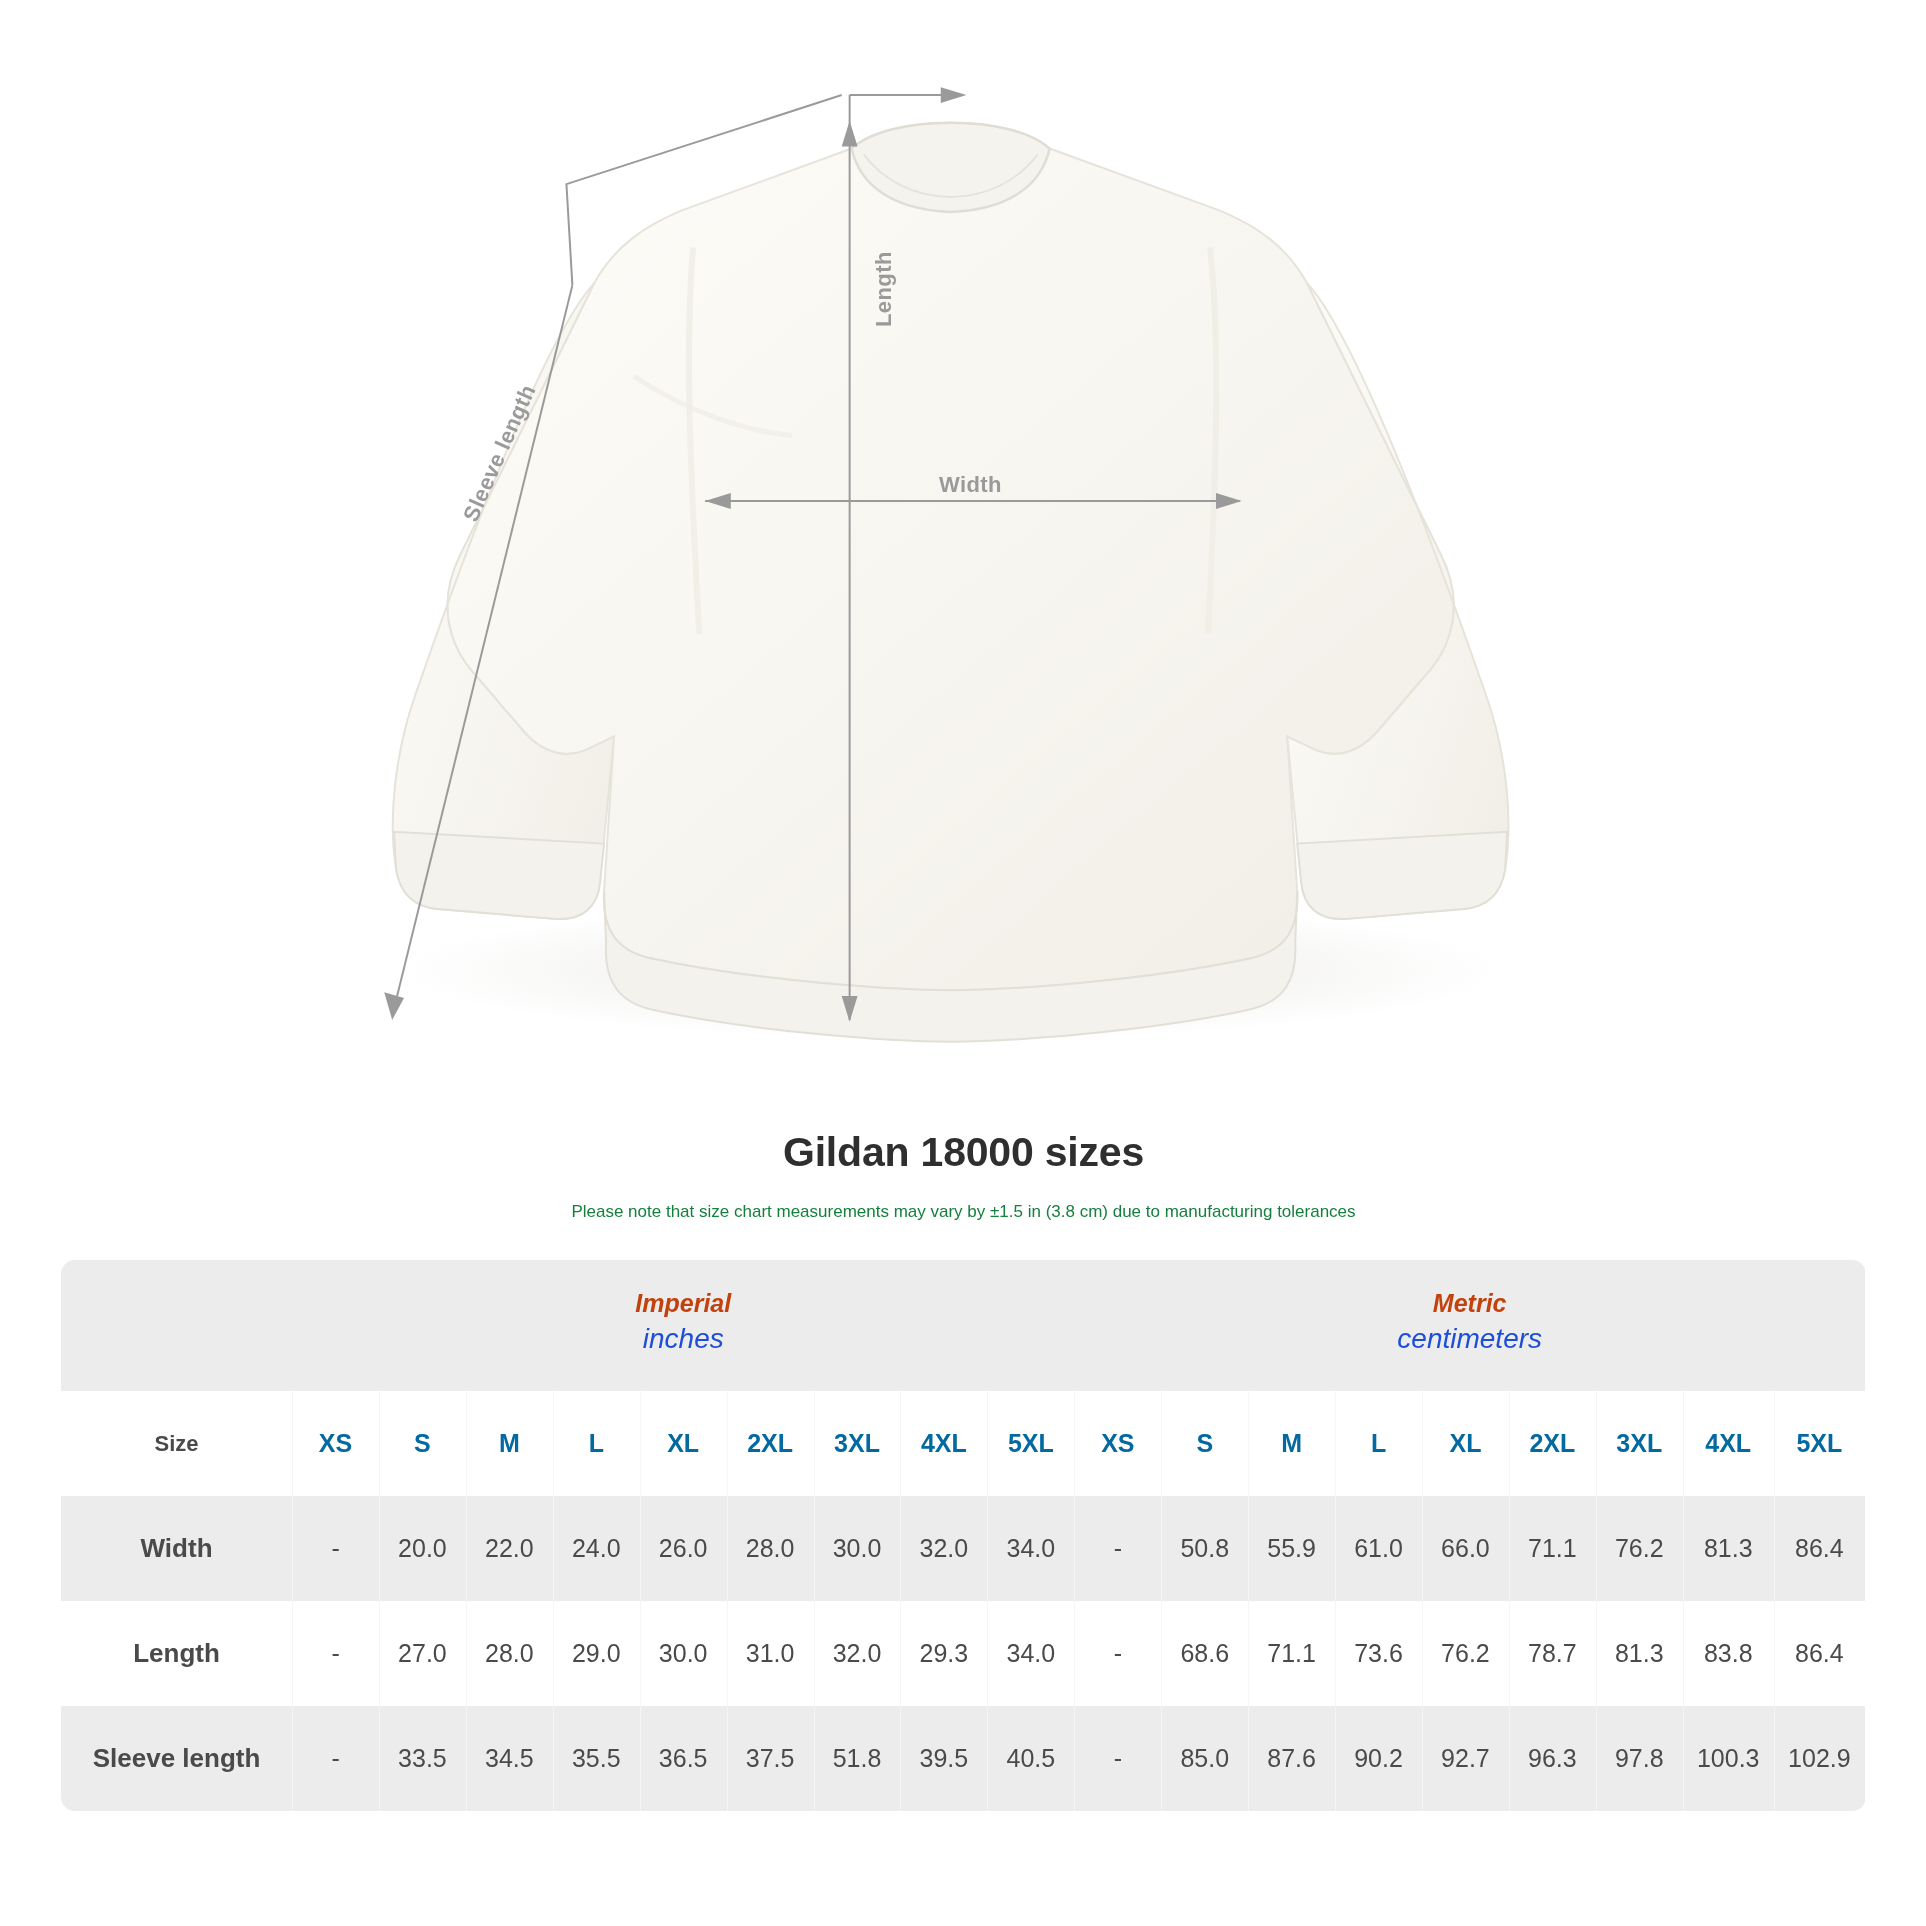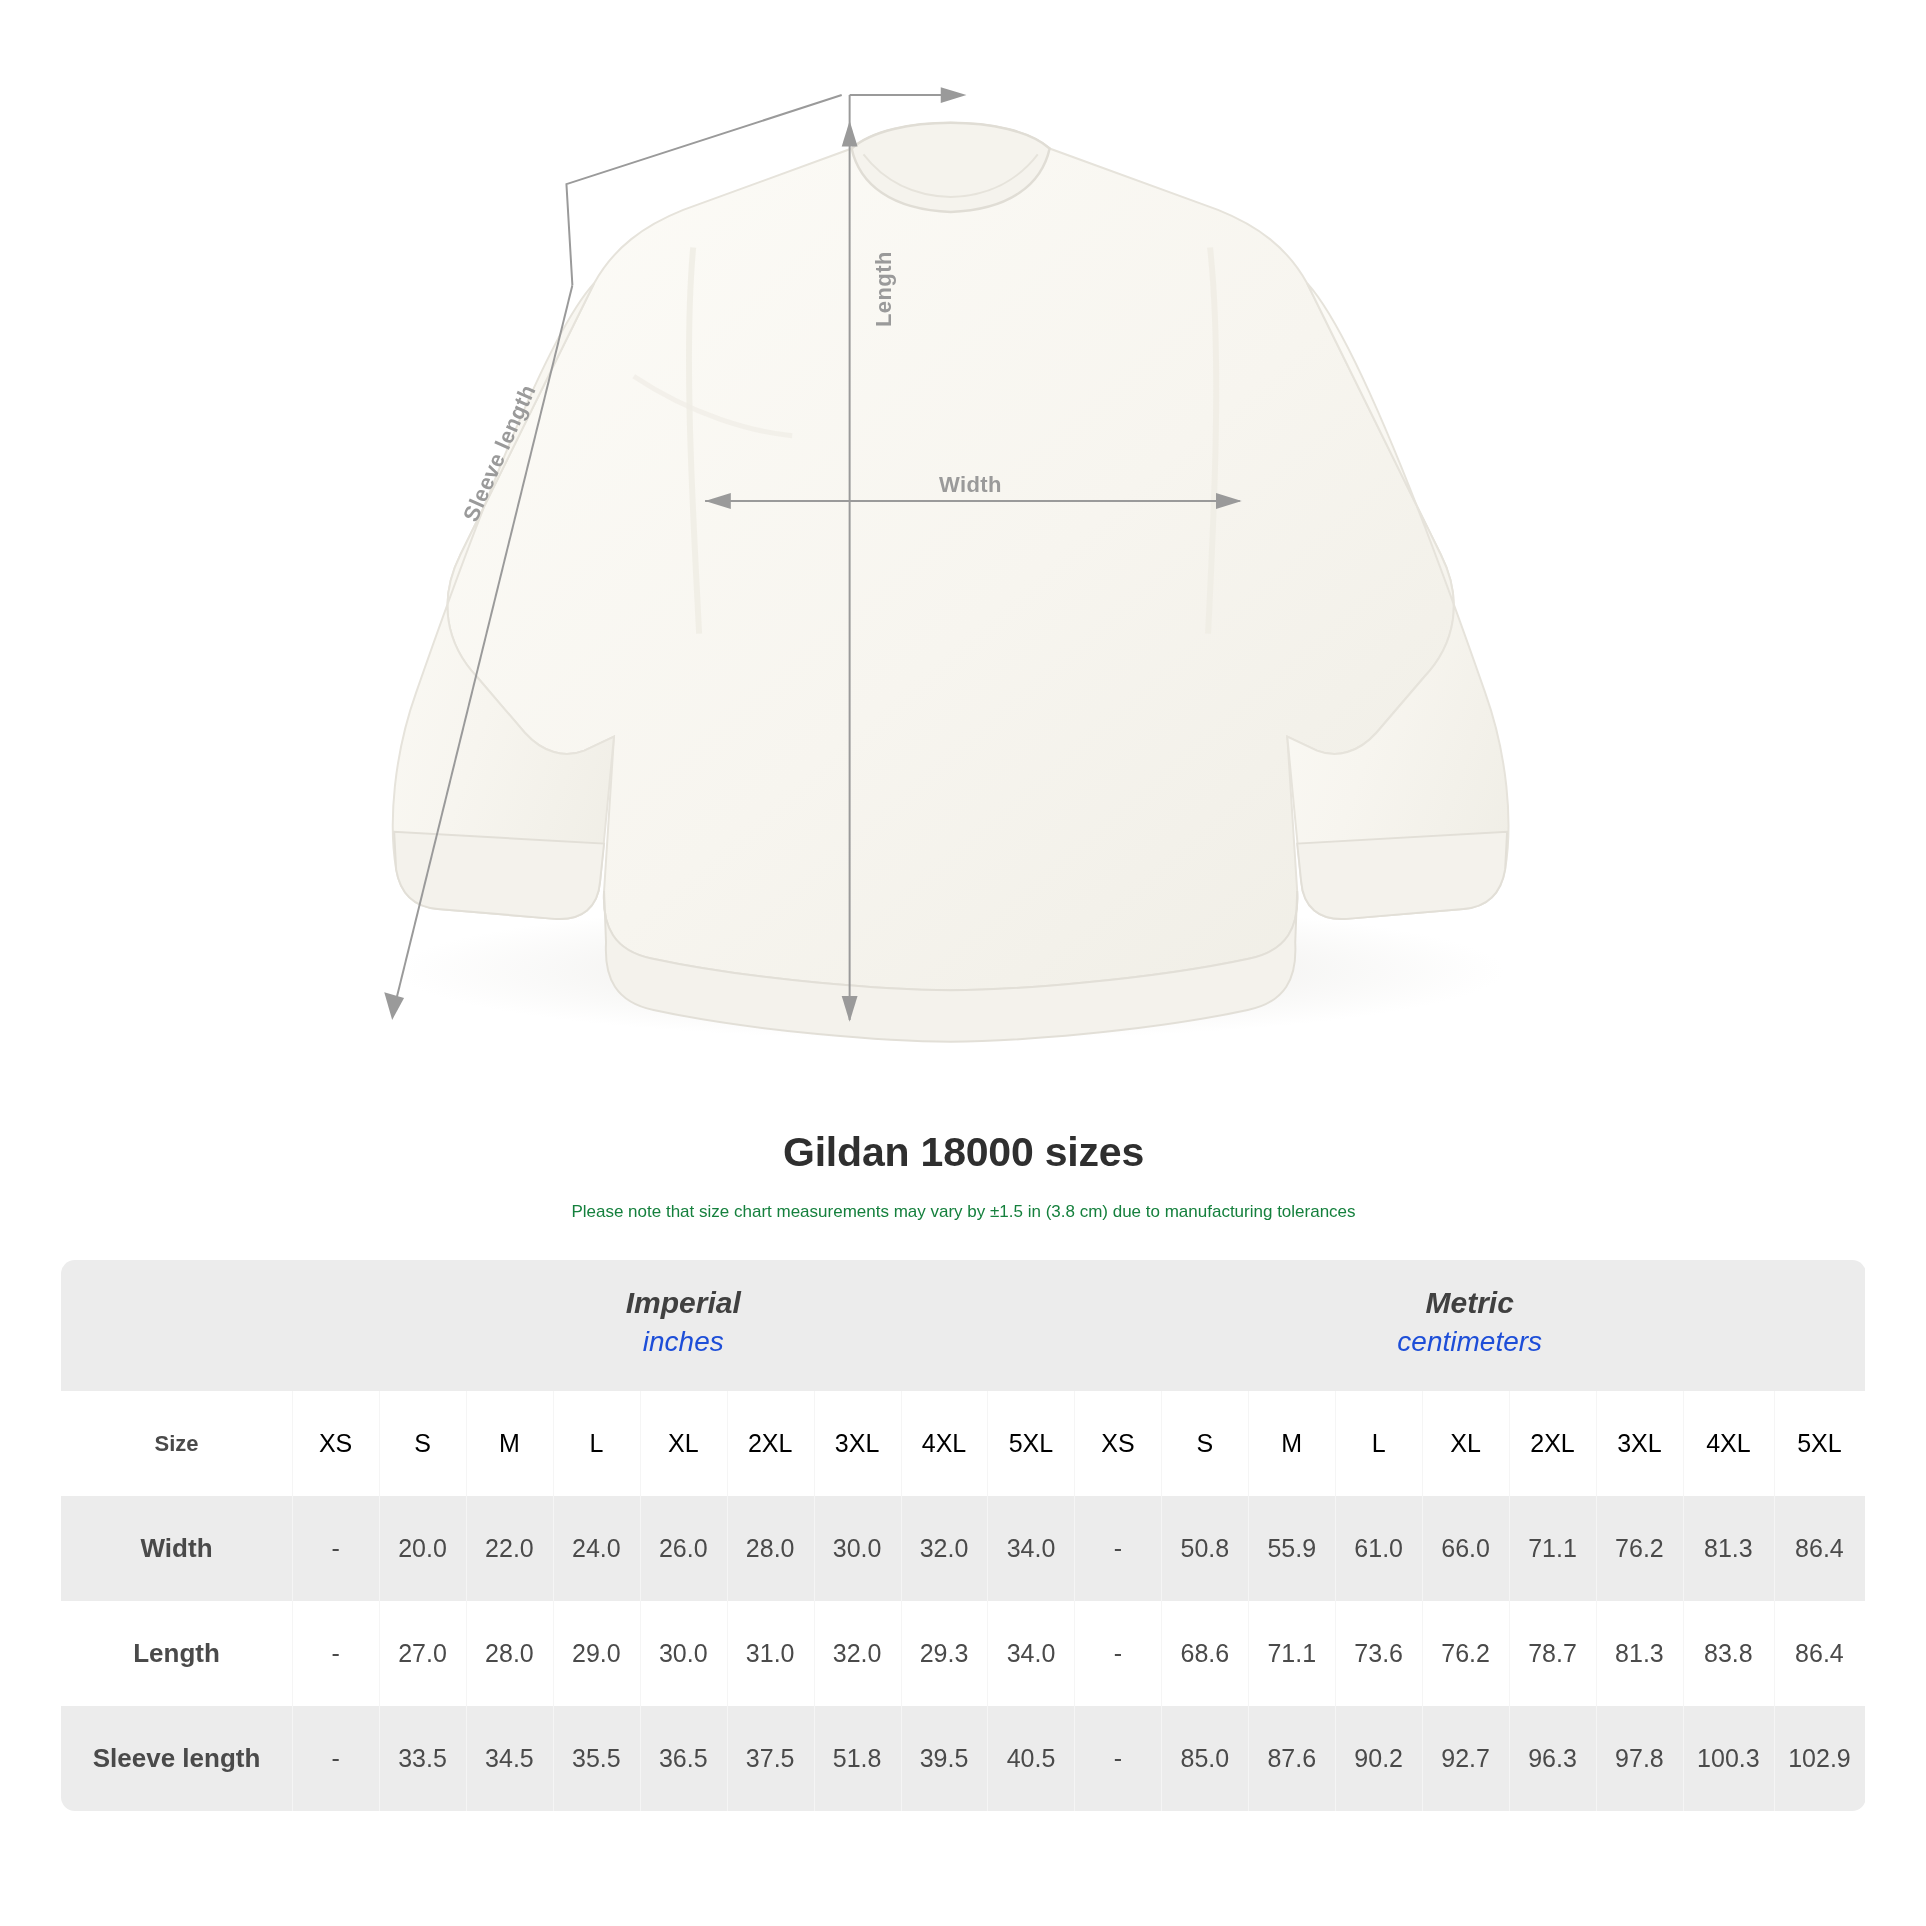--- a/index.html
+++ b/index.html
@@ -90,39 +90,39 @@
     text-align: center;
     vertical-align: middle;
     border: none;
   }
   .unit-row td {
     background: #ececec;
     height: 131px;
     padding: 0;
   }
   .unit-sys {
-    font-size: 30px;
+    font-size: 25px;
     font-weight: bold;
     font-style: italic;
-    color: #404040;
+    color: #c2410c;
     line-height: 1.15;
   }
   .unit-sub {
     font-size: 28px;
     font-style: italic;
     color: #1d4ed8;
     line-height: 1.6;
   }
 
   .head-row td {
     background: #ffffff;
     height: 103px;
     font-size: 25px;
-    color: #000000;
-    font-weight: normal;
+    color: #0369a1;
+    font-weight: bold;
   }
   .head-row td.rowhead {
     font-weight: bold;
     font-size: 22px;
     color: #4a4a4a;
   }
 
   .data-row td {
     height: 103px;
     font-size: 25px;

